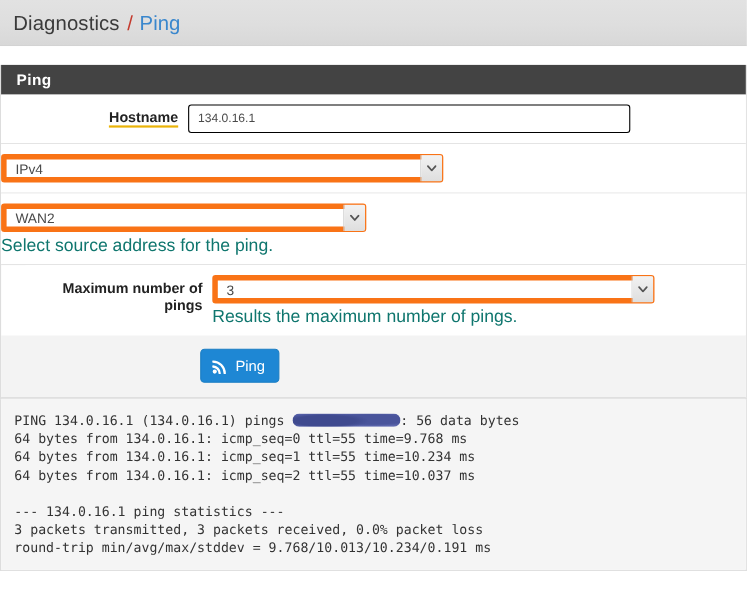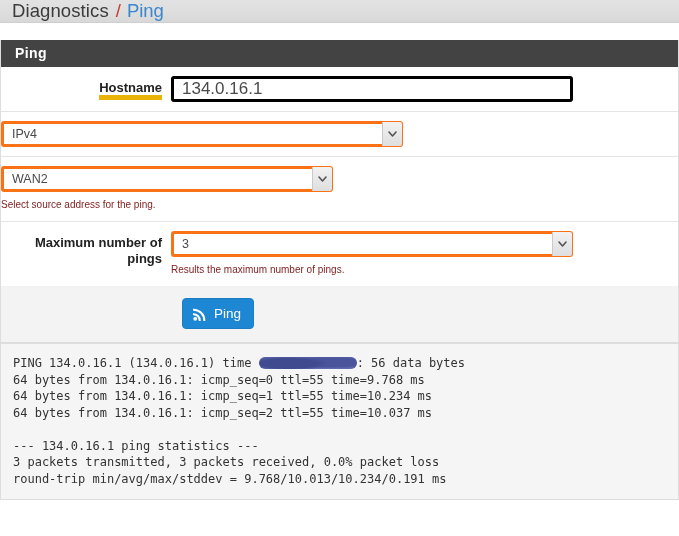--- a/index.html
+++ b/index.html
@@ -11,21 +11,21 @@
     height: 536px;
     background: #ffffff;
     font-family: "Liberation Sans", sans-serif;
     font-size: 13px;
     color: #333333;
     overflow: hidden;
   }
 
   
   .breadcrumb-bar {
-    height: 23px;
+    height: 42px;
     background: linear-gradient(to bottom, #e2e2e2 0%, #dedede 55%, #d8d8d8 100%);
     border-bottom: 1px solid #cfcfcf;
     display: flex;
     align-items: center;
     padding-left: 12px;
     box-sizing: border-box;
   }
   .breadcrumb-bar .crumb {
     font-size: 18.5px;
     color: #3b3b3b;
@@ -66,68 +66,68 @@
   }
 
   
   .form-row {
     display: flex;
     border-bottom: 1px solid #e4e4e4;
     min-height: 44px;
     box-sizing: border-box;
     background: #ffffff;
   }
-  .form-row.last { border-bottom: none; }
+  .form-row.last { border-bottom: none; margin-left: 22px; }
 
   .col-label {
     width: 170px;
     min-width: 170px;
     text-align: right;
     padding: 13px 9px 0 8px;
     box-sizing: border-box;
     font-size: 13px;
     font-weight: bold;
     color: #222222;
     line-height: 16px;
   }
   .col-label .help-link {
-    border-bottom: 5px solid #eab308;
+    border-bottom: 2px solid #eab308;
     cursor: pointer;
     display: inline;
   }
   .col-field {
     flex: 1;
     padding: 9px 0 9px 0;
     box-sizing: border-box;
   }
 
   input.text-input {
     width: 402px;
     height: 26px;
-    border: 3px solid #000000;
+    border: 1px solid #000000;
     border-radius: 3px;
     padding: 2px 8px;
     box-sizing: border-box;
     font-family: "Liberation Sans", sans-serif;
-    font-size: 17px;
+    font-size: 11px;
     color: #4a4a4a;
     background: #ffffff;
     outline: none;
   }
 
   .select-wrap {
     position: relative;
     display: inline-block;
   }
   select.select-input {
     -webkit-appearance: none;
     -moz-appearance: none;
     appearance: none;
     height: 26px;
-    border: 3px solid #f97316;
+    border: 5px solid #f97316;
     border-radius: 3px;
     padding: 2px 26px 2px 8px;
     box-sizing: border-box;
     font-family: "Liberation Sans", sans-serif;
     font-size: 12.5px;
     color: #4a4a4a;
     background: #ffffff;
     outline: none;
   }
   select.w-protocol { width: 402px; }
@@ -144,22 +144,22 @@
     border-left: 1px solid #c9c9c9;
     border-radius: 0 2px 2px 0;
     pointer-events: none;
     display: flex;
     align-items: center;
     justify-content: center;
   }
   .select-btn svg { display: block; }
 
   .help-text {
-    font-size: 10px;
-    color: #7f1d1d;
+    font-size: 16px;
+    color: #0f766e;
     margin-top: 5px;
     line-height: 15px;
   }
 
   
   .btn-footer {
     background: #f3f3f3;
     border-bottom: 1px solid #dddddd;
     padding: 12px 0 13px 0;
     display: flex;
@@ -290,21 +290,21 @@
           <path d="M0.6 2.7 A10.8 10.8 0 0 1 11.3 13.4" stroke="#ffffff" stroke-width="2.1" fill="none" stroke-linecap="round"></path>
         </svg>
       </span>
       <span>Ping</span>
     </button>
   </div>
 </div>
 
 <div class="panel">
   <div class="results-body">
-    <pre class="results-pre"><span>PING 134.0.16.1 (134.0.16.1) time </span><span class="redaction"></span><span>: 56 data bytes</span>
+    <pre class="results-pre"><span>PING 134.0.16.1 (134.0.16.1) pings </span><span class="redaction"></span><span>: 56 data bytes</span>
 <span>64 bytes from 134.0.16.1: icmp_seq=0 ttl=55 time=9.768 ms
 64 bytes from 134.0.16.1: icmp_seq=1 ttl=55 time=10.234 ms
 64 bytes from 134.0.16.1: icmp_seq=2 ttl=55 time=10.037 ms
 
 --- 134.0.16.1 ping statistics ---
 3 packets transmitted, 3 packets received, 0.0% packet loss
 round-trip min/avg/max/stddev = 9.768/10.013/10.234/0.191 ms</span></pre>
   </div>
 </div>
 

